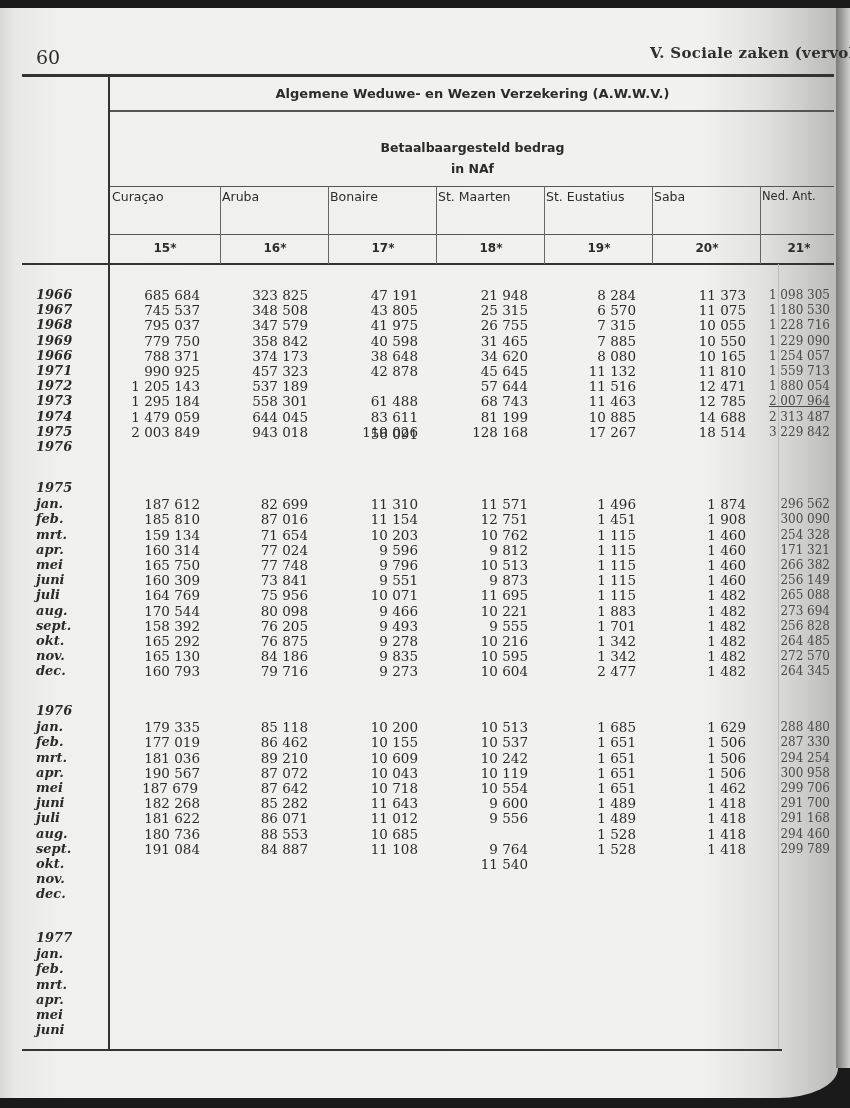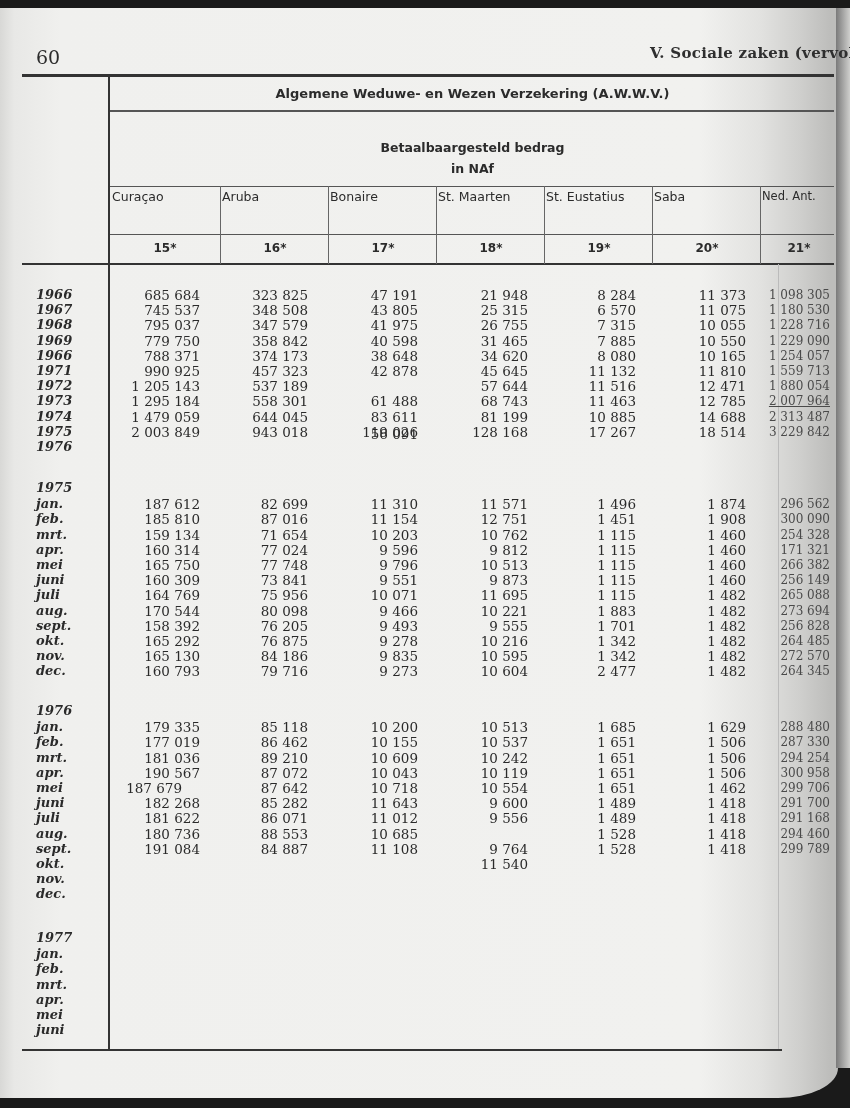--- a/index.html
+++ b/index.html
@@ -318,21 +318,21 @@
     <div class="cell light" style="top: 750.6px; right: 20px;">294 254</div>
     <div class="row-label" style="top: 764.8px;">apr.</div>
     <div class="cell" style="top: 764.8px; right: 650px;">190 567</div>
     <div class="cell" style="top: 764.8px; right: 542px;">87 072</div>
     <div class="cell" style="top: 764.8px; right: 432px;">10 043</div>
     <div class="cell" style="top: 764.8px; right: 322px;">10 119</div>
     <div class="cell" style="top: 764.8px; right: 214px;">1 651</div>
     <div class="cell" style="top: 764.8px; right: 104px;">1 506</div>
     <div class="cell light" style="top: 765.8px; right: 20px;">300 958</div>
     <div class="row-label" style="top: 780px;">mei</div>
-    <div class="cell" style="top: 780px; right: 668px;">187 679</div>
+    <div class="cell" style="top: 780px; right: 652px;">187 679</div>
     <div class="cell" style="top: 780px; right: 542px;">87 642</div>
     <div class="cell" style="top: 780px; right: 432px;">10 718</div>
     <div class="cell" style="top: 780px; right: 322px;">10 554</div>
     <div class="cell" style="top: 780px; right: 214px;">1 651</div>
     <div class="cell" style="top: 780px; right: 104px;">1 462</div>
     <div class="cell light" style="top: 781px; right: 20px;">299 706</div>
     <div class="row-label" style="top: 795.2px;">juni</div>
     <div class="cell" style="top: 795.2px; right: 650px;">182 268</div>
     <div class="cell" style="top: 795.2px; right: 542px;">85 282</div>
     <div class="cell" style="top: 795.2px; right: 432px;">11 643</div>

